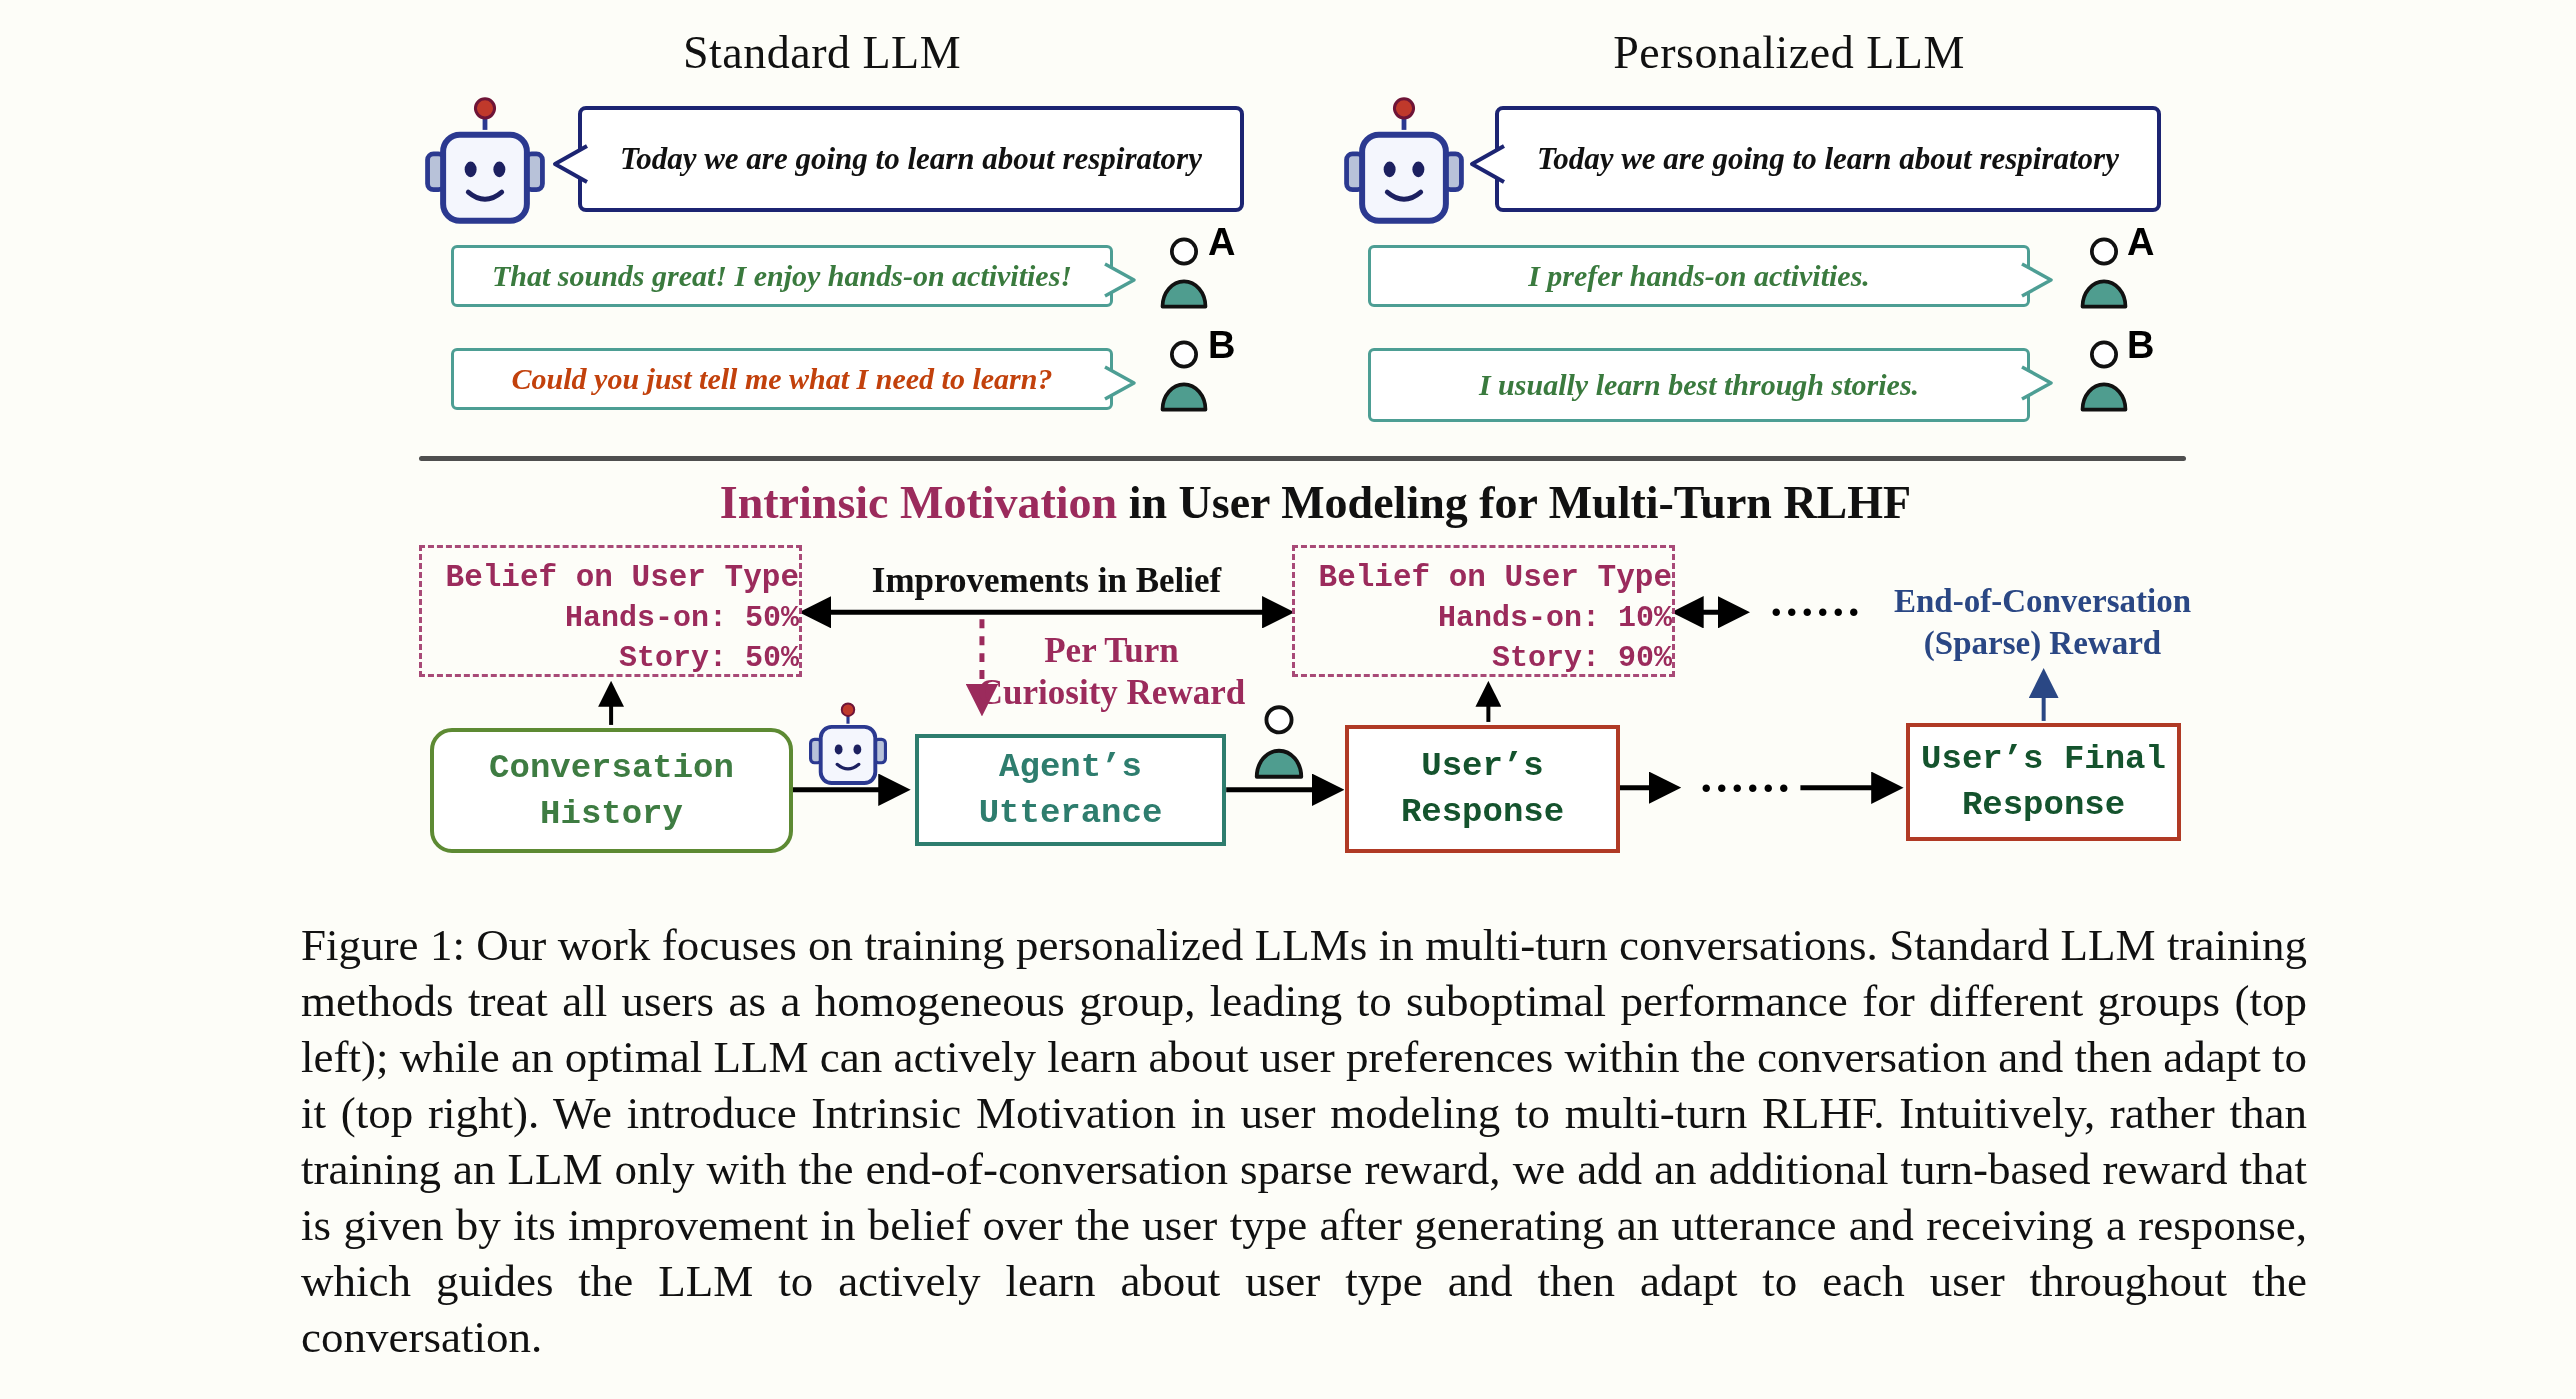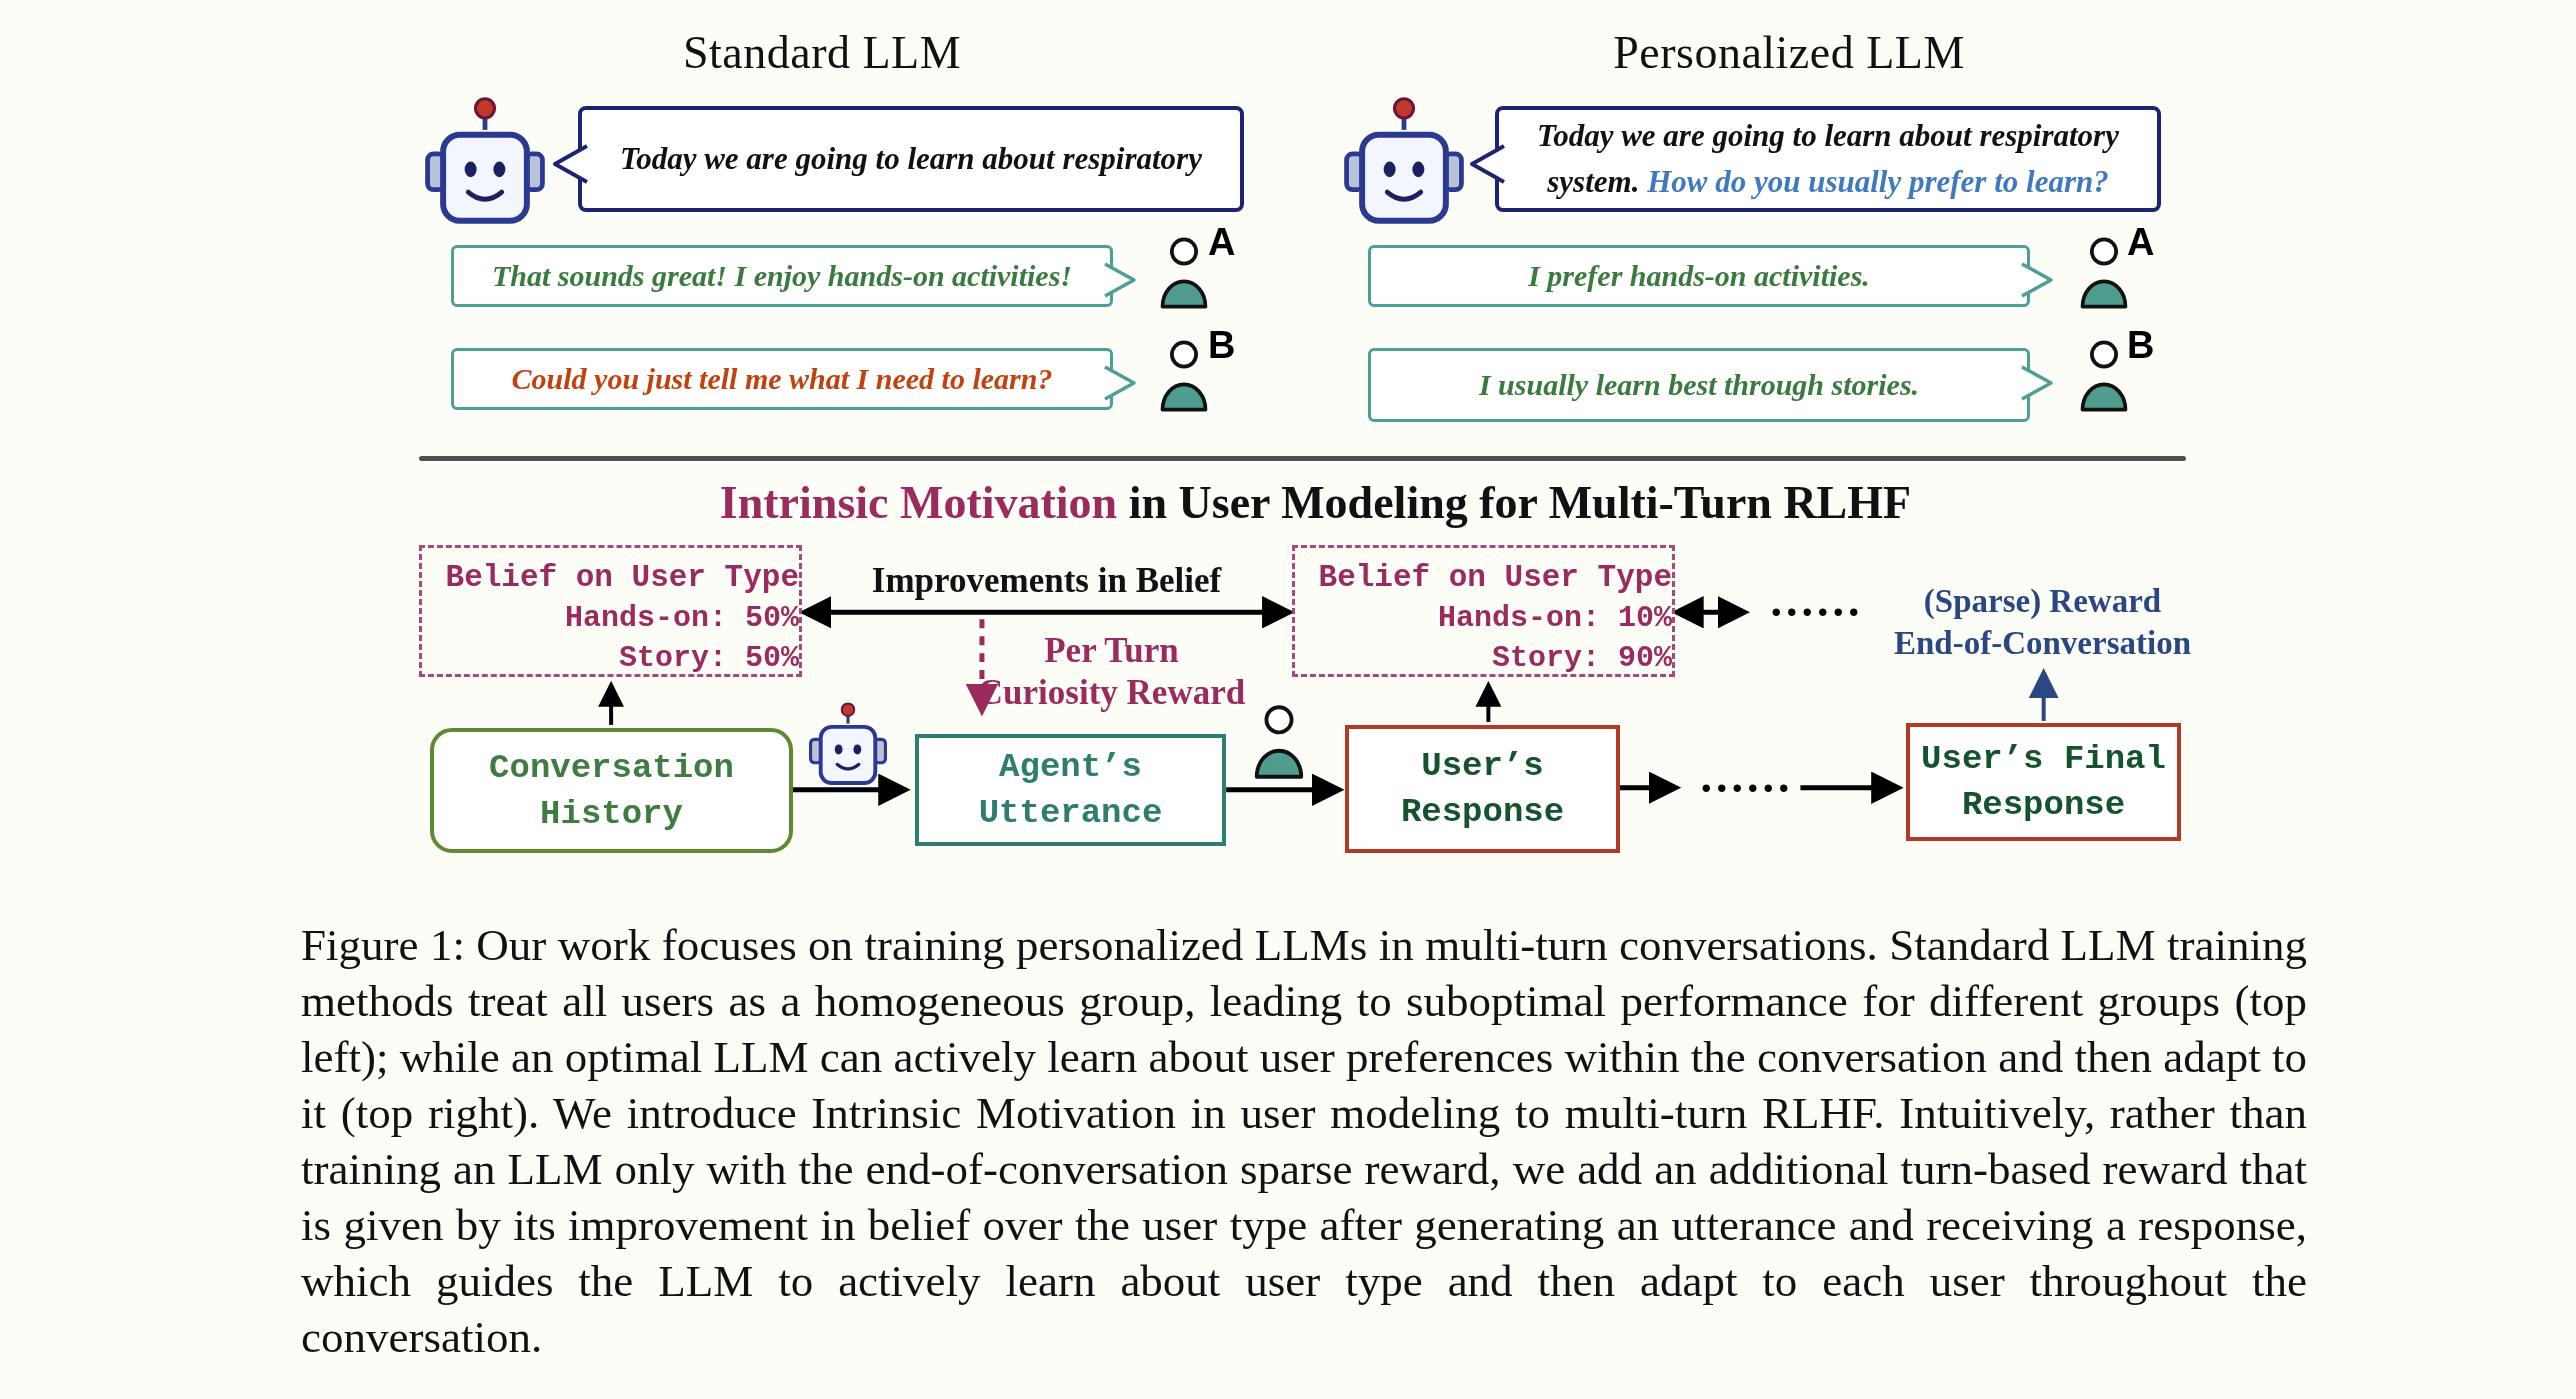--- a/index.html
+++ b/index.html
@@ -92,21 +92,20 @@
     <svg class="abs" style="left:-32px;top:32px" width="38" height="44" viewBox="0 0 38 44">
       <path d="M37,4 L5,22 L37,40" fill="#fff" stroke="#1c2472" stroke-width="4" stroke-linejoin="round"></path>
     </svg>
     <div><span>Today we are going to learn about respiratory</span></div>
   </div>
   <div class="abs llm-bubble" style="left:1495px;top:106px;width:666px;height:106px">
     <svg class="abs" style="left:-32px;top:32px" width="38" height="44" viewBox="0 0 38 44">
       <path d="M37,4 L5,22 L37,40" fill="#fff" stroke="#1c2472" stroke-width="4" stroke-linejoin="round"></path>
     </svg>
     <div><span>Today we are going to learn about respiratory</span></div>
-    <div><span>system.</span>&nbsp;<span class="blue-part">How do you usually prefer to learn?</span></div>
   </div>
 
   <div class="abs user-bubble" style="left:451px;top:245px;width:662px;height:62px">
     <span class="green-text">That sounds great! I enjoy hands-on activities!</span>
     <svg class="abs" style="right:-28px;top:13px" width="34" height="38" viewBox="0 0 34 38">
       <path d="M1,3 L30,19 L1,35" fill="#fff" stroke="#4d9e94" stroke-width="3.5" stroke-linejoin="round"></path>
     </svg>
   </div>
   <div class="abs user-bubble" style="left:1368px;top:245px;width:662px;height:62px">
     <span class="green-text">I prefer hands-on activities.</span>
@@ -165,22 +164,22 @@
     <div class="bl">Story: 90%</div>
   </div>
 
   <div class="abs mid-label" style="left:847px;top:560px;width:399px">Improvements in Belief</div>
   <div class="abs mid-label magenta" style="left:957px;top:630px;width:309px">
     <div>Per Turn</div>
     <div>Curiosity Reward</div>
   </div>
   <div class="abs dots" style="left:1747px;top:574px">......</div>
   <div class="abs eoc" style="left:1843px;top:580px">
+    <div>End-of-Conversation</div>
     <div>(Sparse) Reward</div>
-    <div>End-of-Conversation</div>
   </div>
 
   <div class="abs flow-box conv" style="left:430px;top:728px;width:363px;height:125px">
     <div>Conversation</div>
     <div>History</div>
   </div>
 
   <svg class="abs" style="left:809px;top:700px" width="78" height="88" viewBox="0 0 100 112">
     <line x1="50" y1="30" x2="50" y2="14" stroke="#2b3990" stroke-width="4"></line>
     <circle cx="50" cy="12" r="8" fill="#c0392b" stroke="#6e1437" stroke-width="2.5"></circle>

